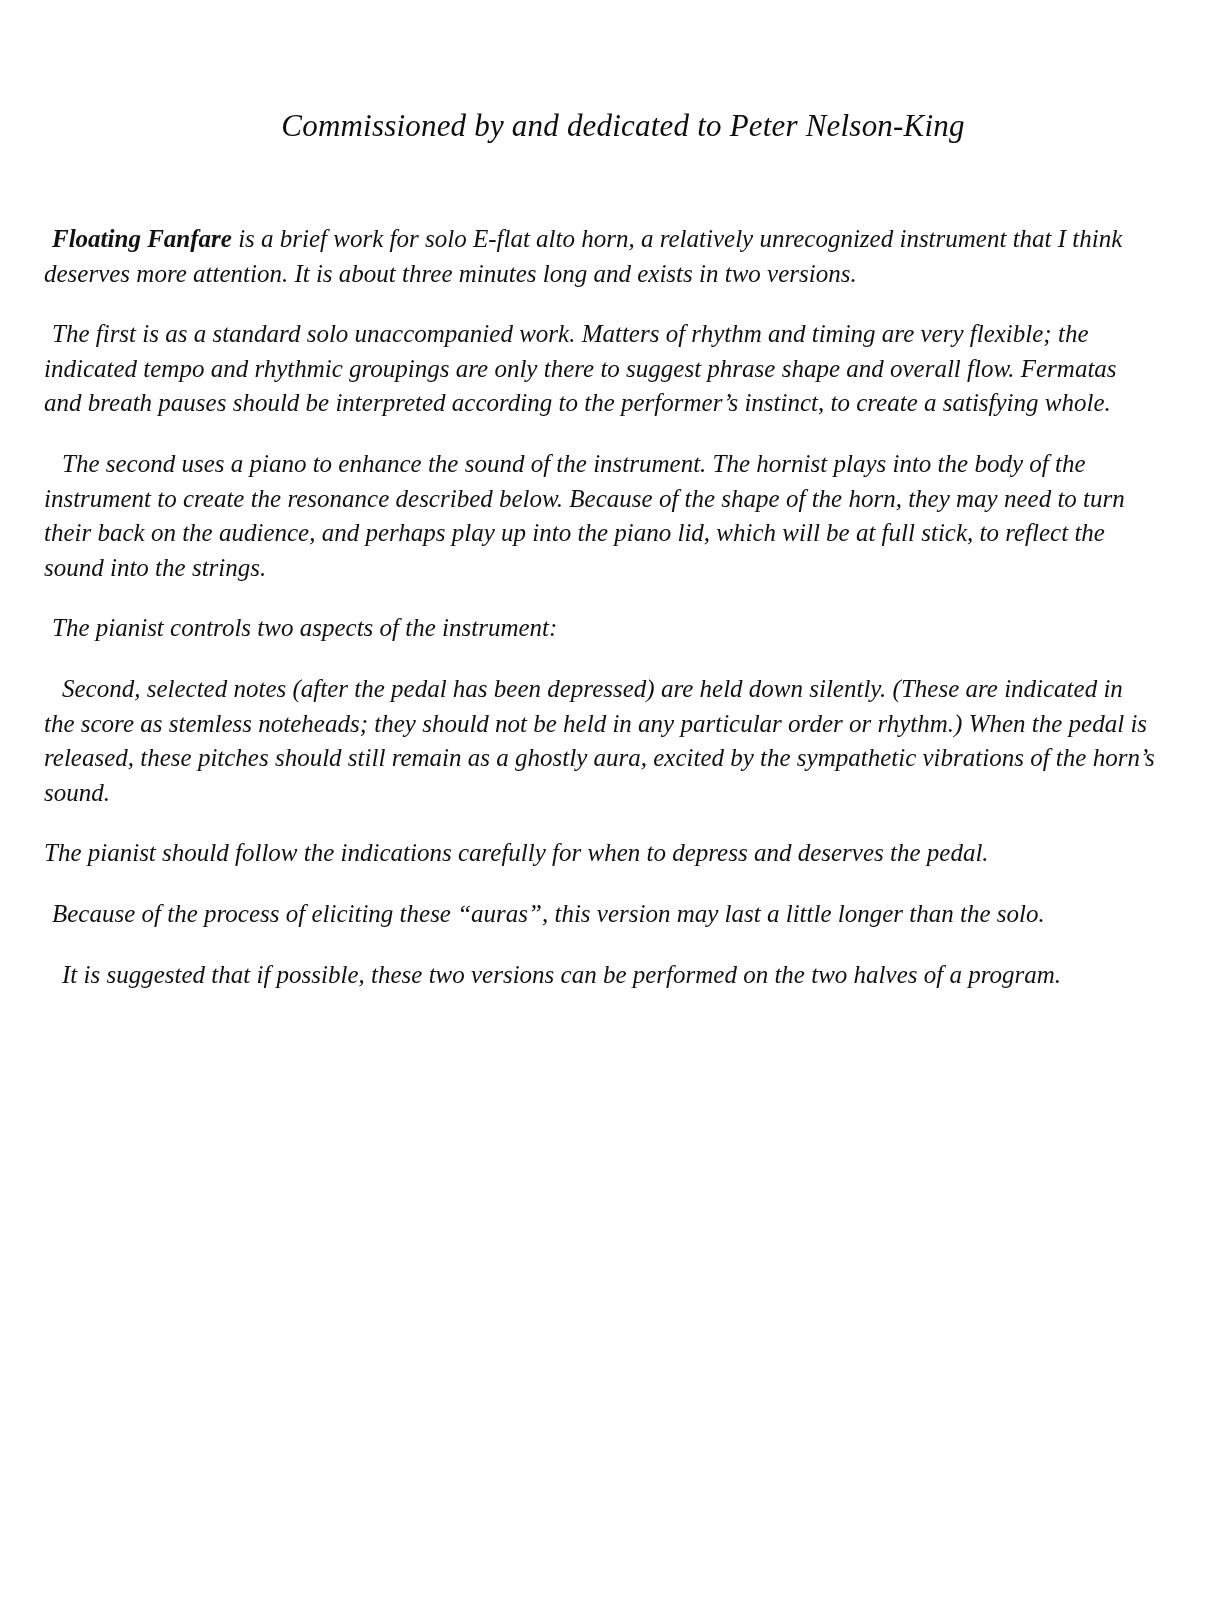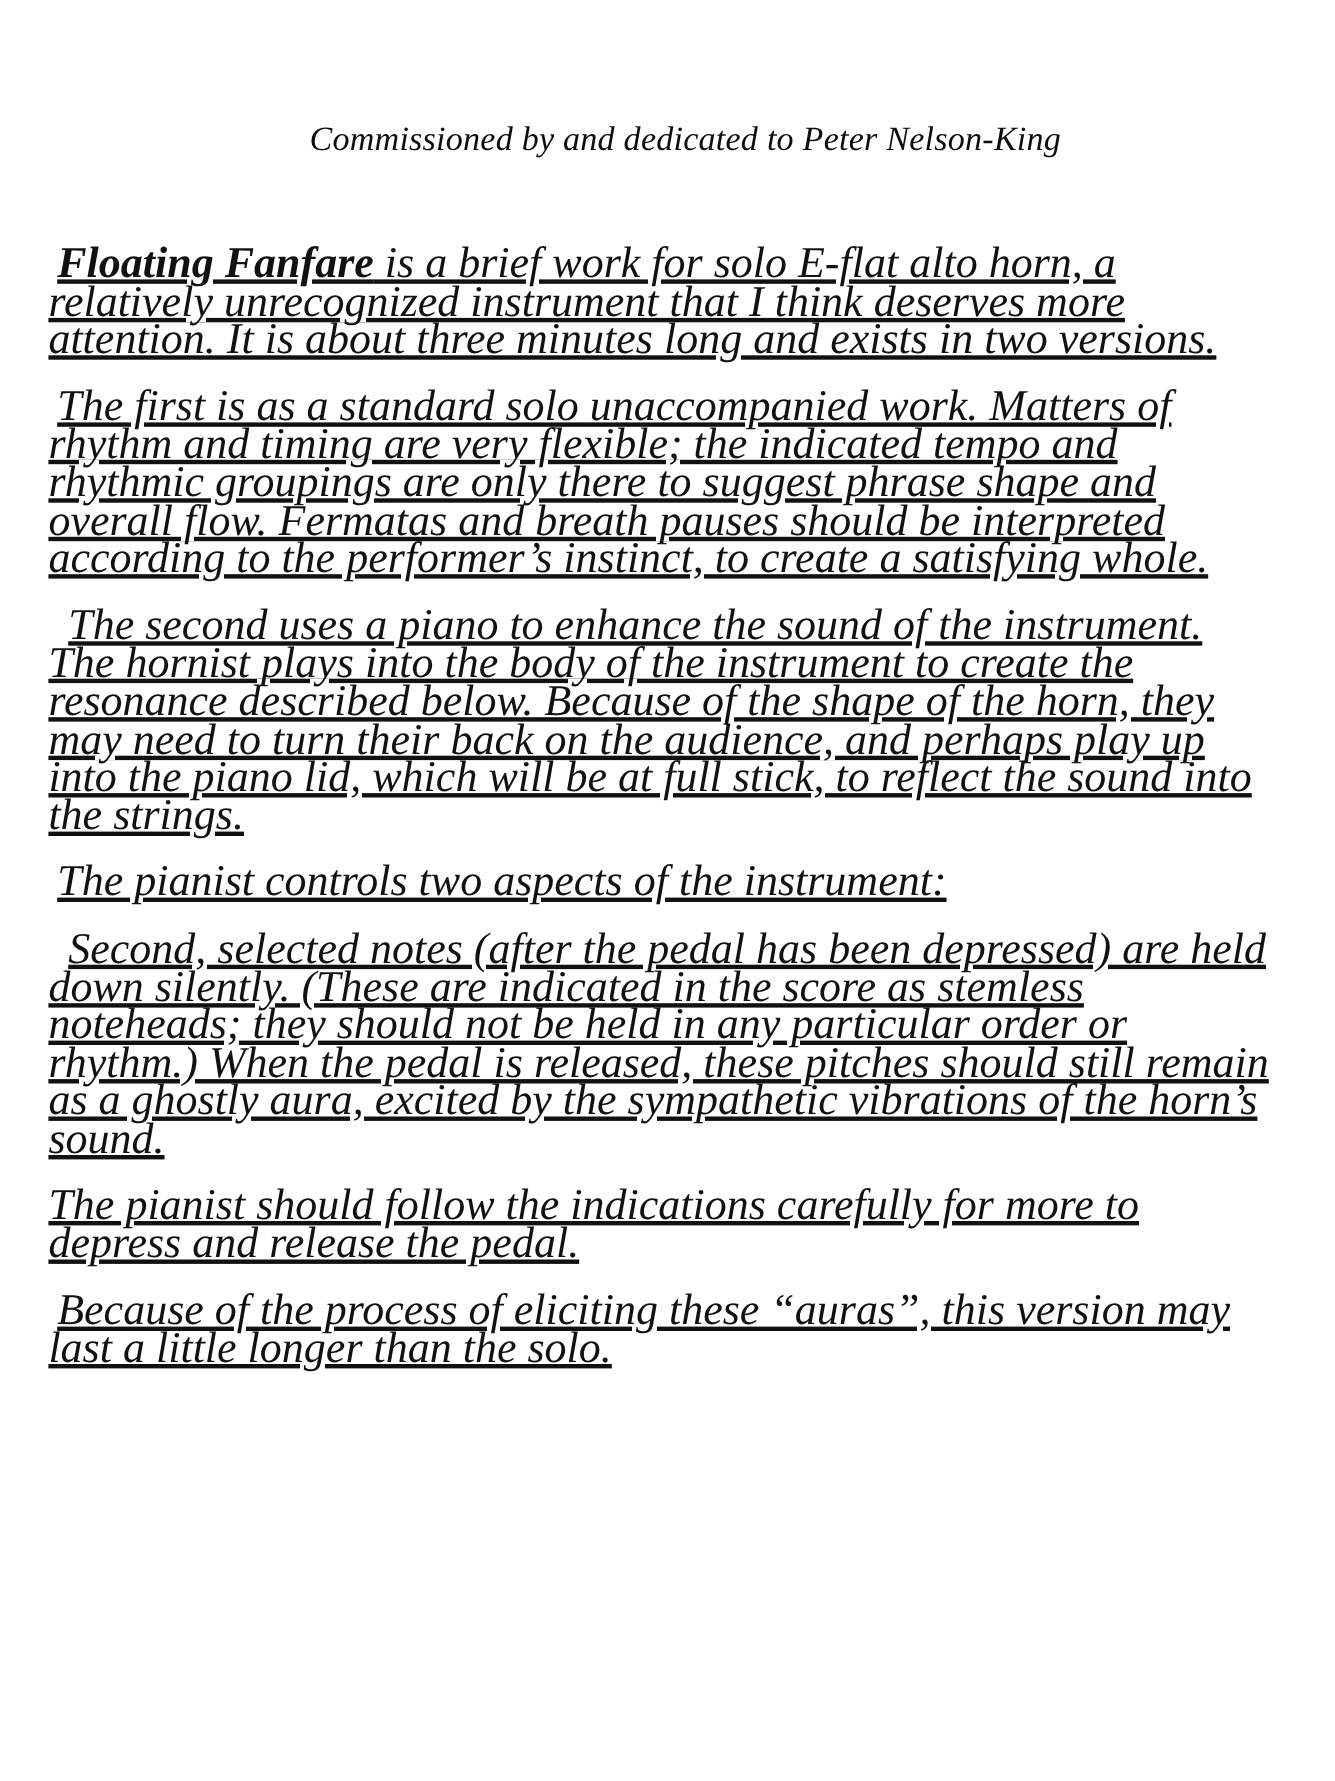--- a/index.html
+++ b/index.html
@@ -36,24 +36,23 @@
     color: #0d0d0d;
   }
 
   
   .body-text {
     position: absolute;
     top: 222px;
     left: 44px;
     width: 1112px;
     font-style: italic;
-    font-size: 40px;
+    font-size: 25px;
     line-height: 34.6px;
     color: #111111;
-    text-decoration: underline;
   }
 
   .para {
     margin: 0 0 18px 0;
     text-align: left;
   }
   .para.indent {
     text-indent: 18px;
   }
   .para.indent-sm {
@@ -91,21 +90,22 @@
     <p class="para indent-sm gap-lg">The first is as a standard solo unaccompanied work. Matters of rhythm and timing are very flexible; the indicated tempo and rhythmic groupings are only there to suggest phrase shape and overall flow. Fermatas and breath pauses should be interpreted according to the performer’s instinct, to create a satisfying whole.</p>
 
 
     <p class="para indent gap-lg">The second uses a piano to enhance the sound of the instrument. The hornist plays into the body of the instrument to create the resonance described below. Because of the shape of the horn, they may need to turn their back on the audience, and perhaps play up into the piano lid, which will be at full stick, to reflect the sound into the strings.</p>
 
     <p class="para indent-sm gap-lg">The pianist controls two aspects of the instrument:</p>
 
 
     <p class="para indent gap-lg">Second, selected notes (after the pedal has been depressed) are held down silently. (These are indicated in the score as stemless noteheads; they should not be held in any particular order or rhythm.) When the pedal is released, these pitches should still remain as a ghostly aura, excited by the sympathetic vibrations of the horn’s sound.</p>
 
-    <p class="para gap-lg">The pianist should follow the indications carefully for more to depress and release the pedal.</p>
+    <p class="para gap-lg">The pianist should follow the indications carefully for when to depress and deserves the pedal.</p>
 
     <p class="para indent-sm gap-lg">Because of the process of eliciting these “auras”, this version may last a little longer than the solo.</p>
 
+    <p class="para indent gap-lg">It is suggested that if possible, these two versions can be performed on the two halves of a program.</p>
 
 
   </div>
 
 </div>
 
 </body></html>

